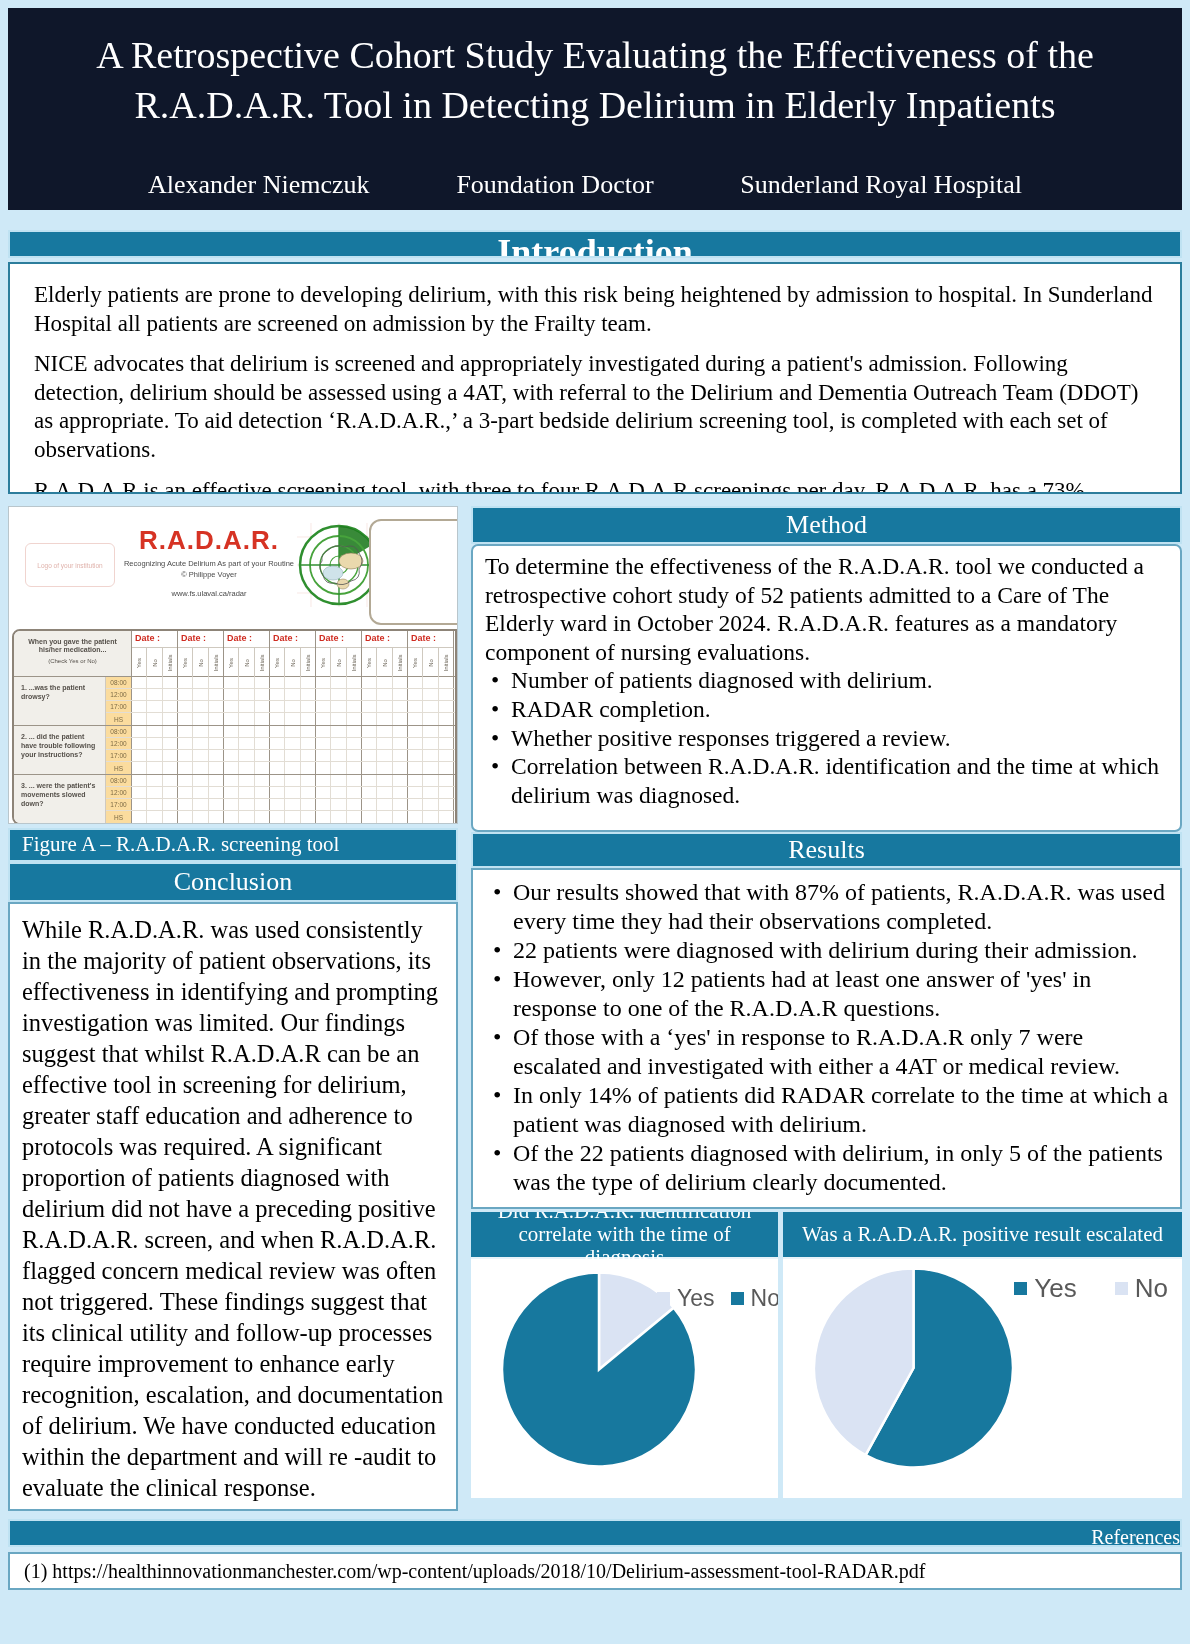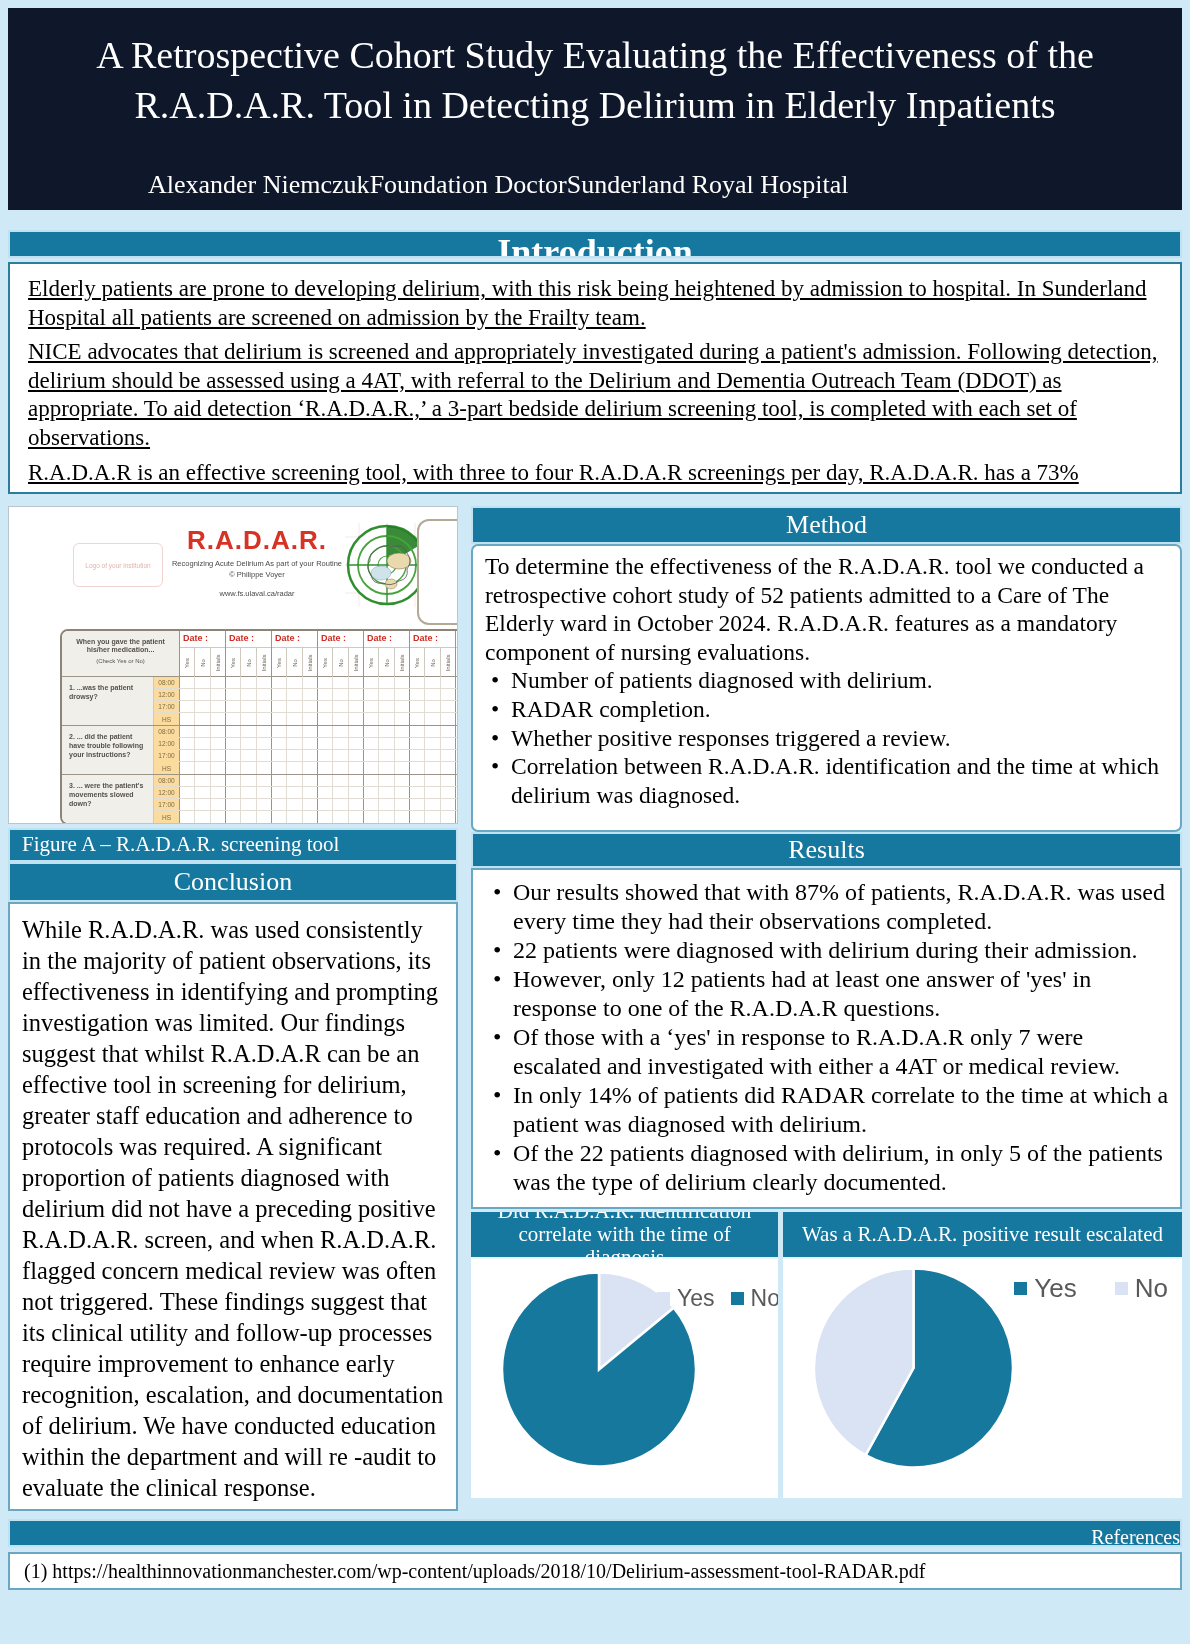--- a/index.html
+++ b/index.html
@@ -21,39 +21,39 @@
     box-sizing:border-box;overflow:hidden;
   }
 
   
   .header{
     margin:8px 8px 0;height:202px;background:#0f172a;color:#fff;
     text-align:center;box-sizing:border-box;
   }
   .header .title{padding-top:22px;font-size:38px;line-height:50px;}
   .header .authors{
-    display:flex;
+    display:flex;justify-content:space-between;
     padding:0 160px 0 140px;margin-top:40px;font-size:26px;
   }
 
   
   .intro-bar{margin-top:20px;height:28px;font-weight:bold;font-size:36px;line-height:40px;}
   .intro-box{margin-top:4px;height:232px;padding:5px 12px;font-size:23px;line-height:28.6px;border-color:#2c7d9c;}
-  .intro-box p{margin:6px;text-decoration:underline;}
+  .intro-box p{margin:12px;}
   sup.refmark{font-size:12px;}
 
   
   .columns{display:flex;gap:13px;margin:12px 8px 0;align-items:flex-start;}
   .col-left{width:450px;flex:none;}
   .col-right{flex:1;min-width:0;}
   .col-left .tealbar,.col-left .whitebox,
   .col-right .tealbar,.col-right .whitebox{margin:0;}
 
   
-  .figure-box{height:318px;background:#fff;border:1px solid #b9c6cc;position:relative;overflow:hidden;box-sizing:border-box;padding-left:48px;}
+  .figure-box{height:318px;background:#fff;border:1px solid #b9c6cc;position:relative;overflow:hidden;box-sizing:border-box;}
   .fig-logo-area{position:relative;height:122px;}
   .logo-placeholder{
     position:absolute;left:16px;top:36px;width:88px;height:42px;
     border:1px solid #f0d4cf;border-radius:6px;color:#e0b3ac;
     font:6.5px "Liberation Sans",sans-serif;text-align:center;
     display:flex;align-items:center;justify-content:center;
   }
   .radar-brand{position:absolute;left:112px;top:18px;width:176px;text-align:center;}
   .radar-title{font:bold 26px "Liberation Sans",sans-serif;color:#d63324;letter-spacing:1px;}
   .radar-tagline{font:7.5px "Liberation Sans",sans-serif;color:#4a4a4a;margin-top:3px;white-space:nowrap;}

